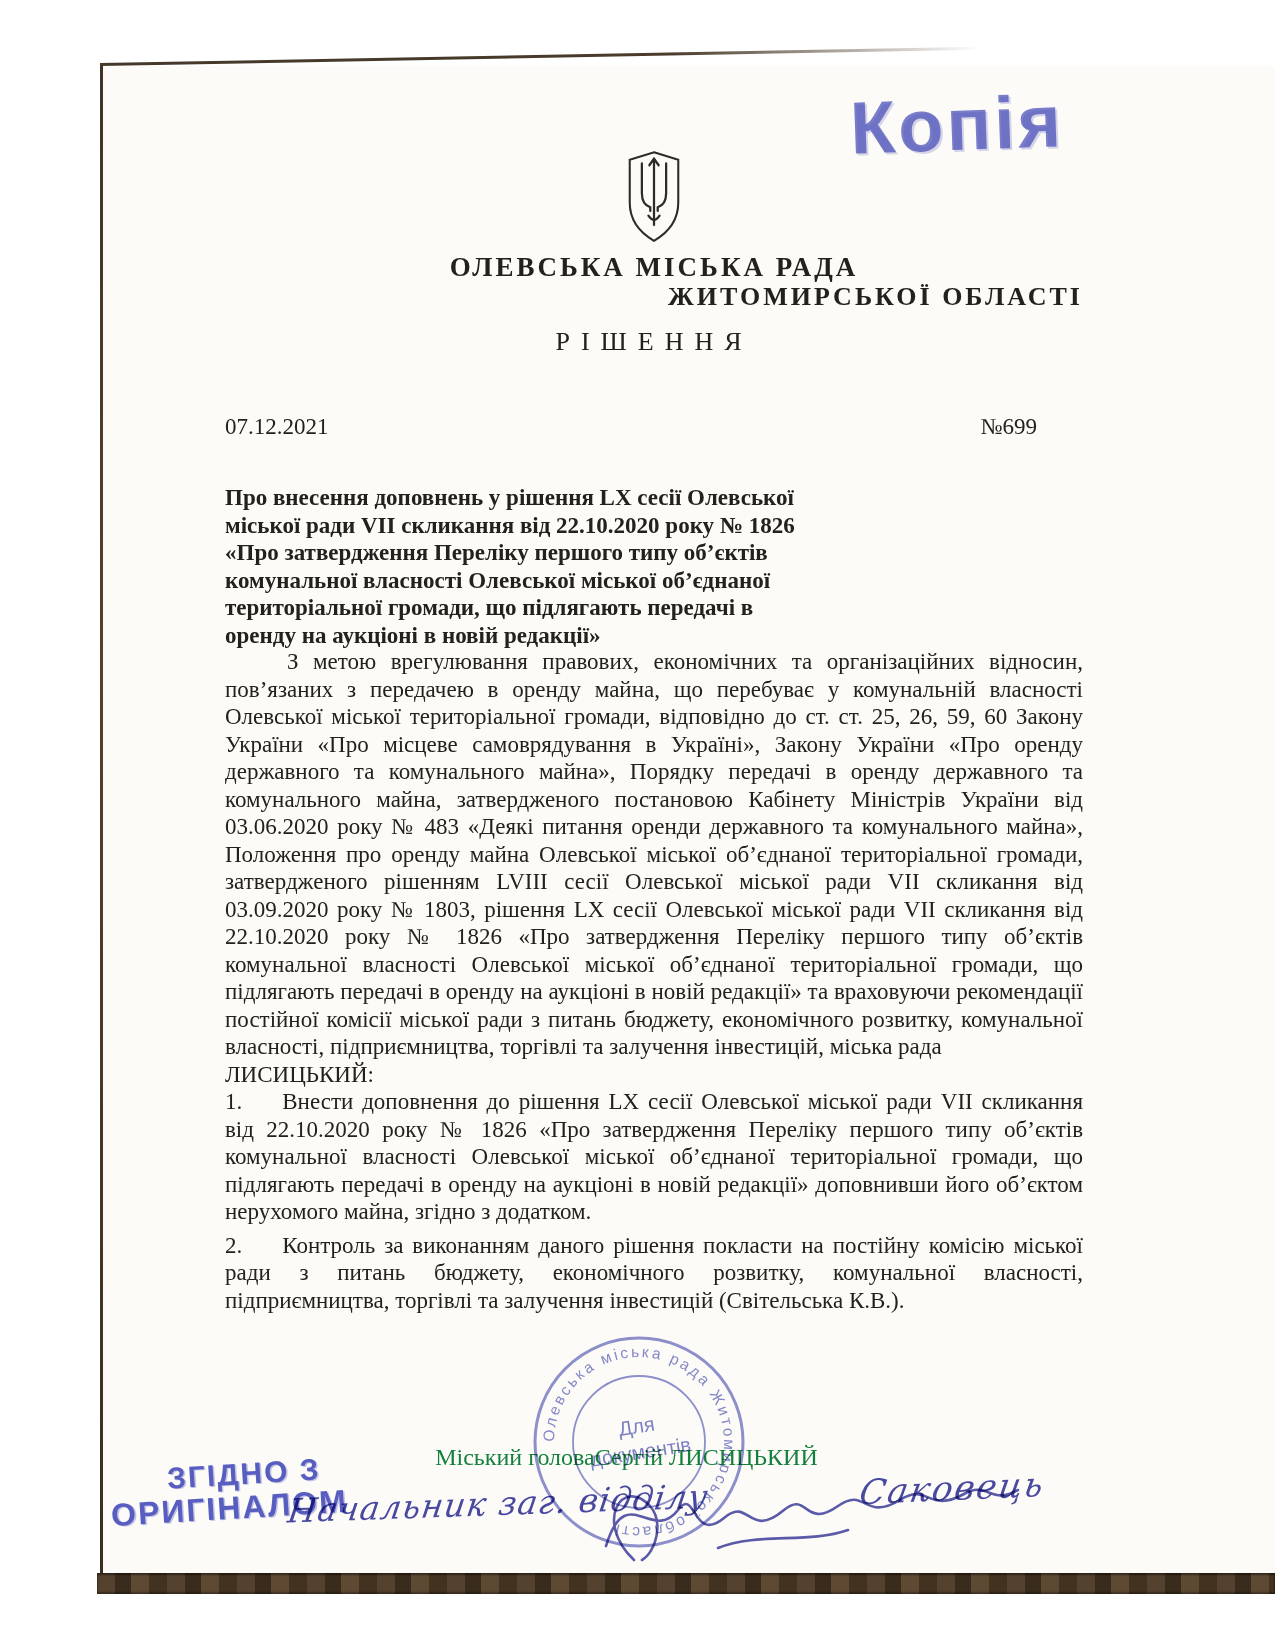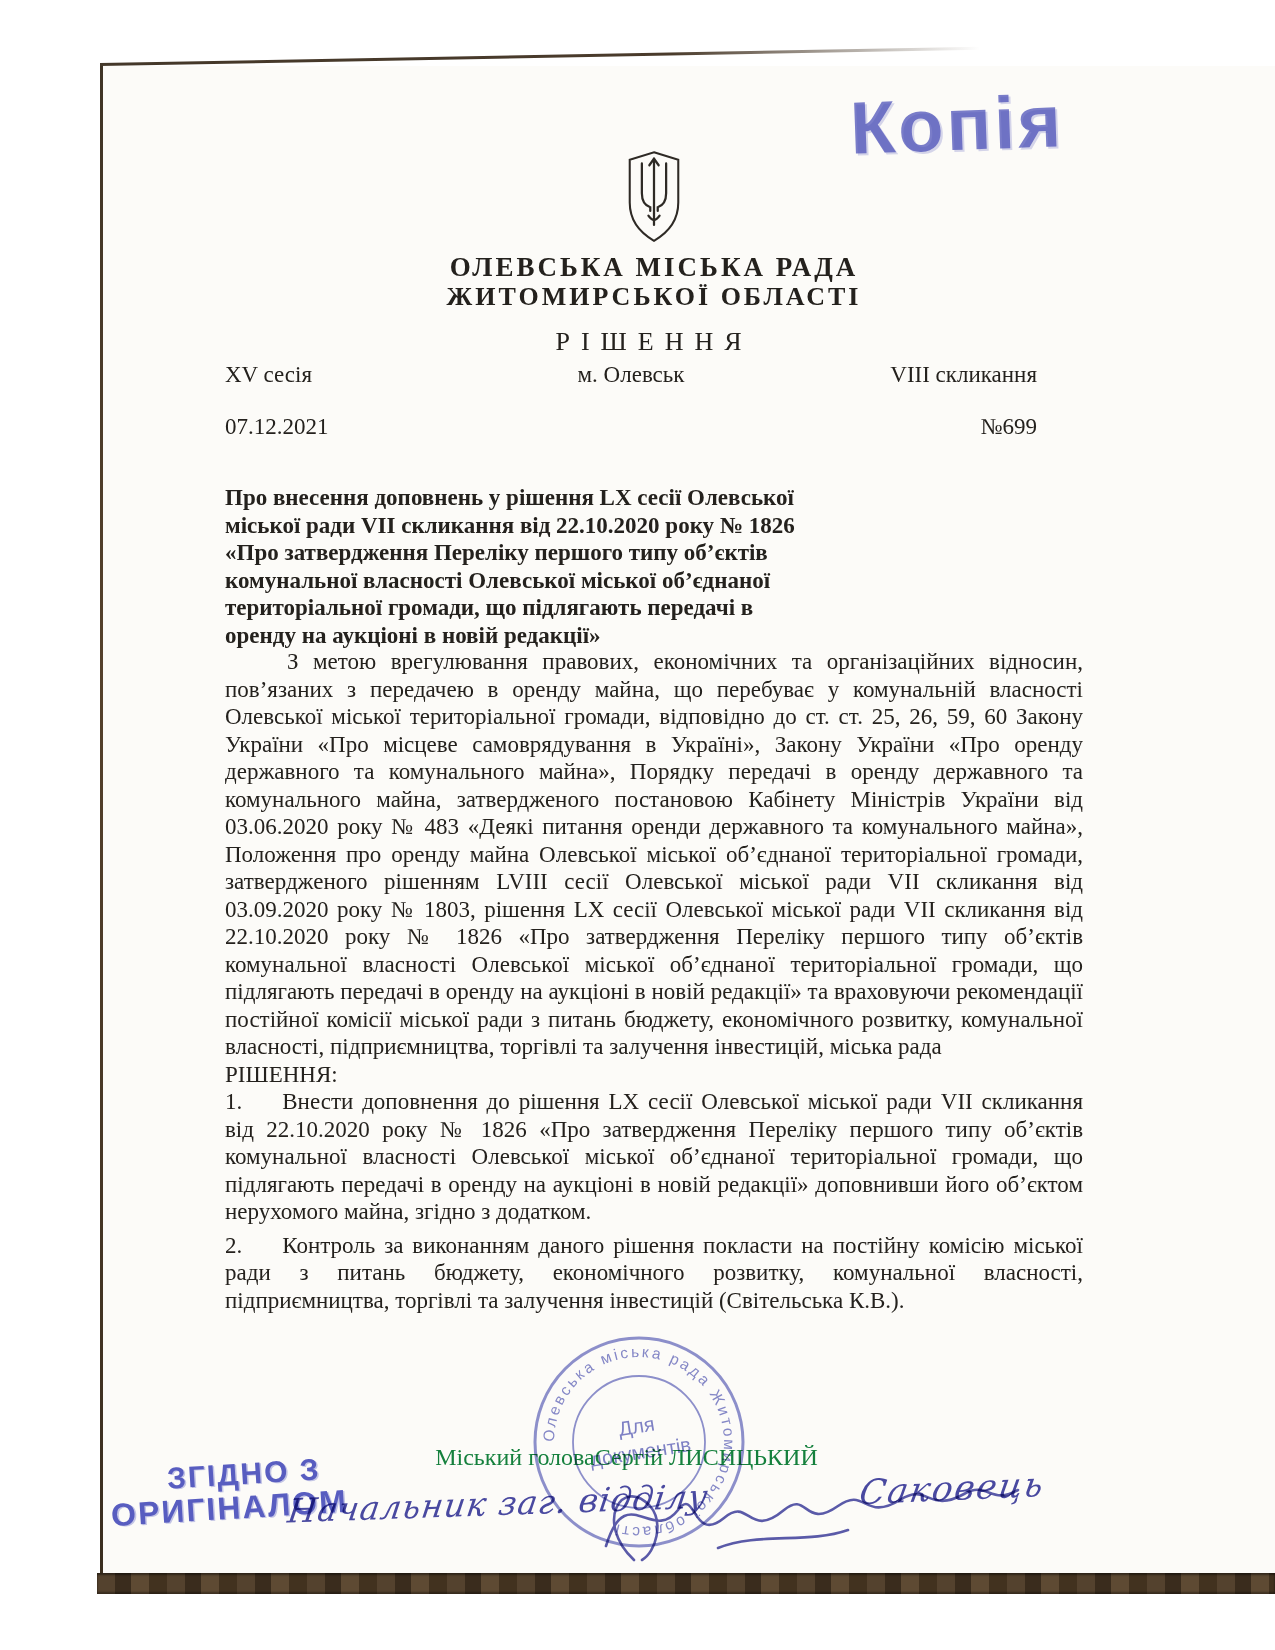--- a/index.html
+++ b/index.html
@@ -28,21 +28,21 @@
     background:
       repeating-linear-gradient(90deg,
         #54422e 0 18px,#3a2c1d 18px 34px,#5e4a33 34px 52px,#42321f 52px 70px);
     box-shadow:inset 0 2px 2px rgba(0,0,0,.45), inset 0 -2px 2px rgba(0,0,0,.35);
   }
 
   
   .page-header{position:absolute;left:225px;top:150px;width:858px;text-align:center;color:#24211d;}
   .emblem{display:block;margin:0 auto;}
   .org1{font-size:27px;font-weight:bold;letter-spacing:3px;margin-top:8px;line-height:30px;}
-  .org2{font-size:26px;font-weight:bold;letter-spacing:3px;line-height:30px;}
+  .org2{font-size:26px;font-weight:bold;letter-spacing:3px;line-height:30px;text-align:right;}
   .doctype{font-size:26px;letter-spacing:11px;margin-top:15px;line-height:30px;}
 
   
   .meta-row{position:absolute;left:225px;width:858px;display:flex;font-size:23px;color:#24211d;}
   .meta-1{top:362px;}
   .meta-2{top:414px;gap:22px;}
   .m-left{flex:1;text-align:left;}
   .m-center{flex:1;text-align:center;}
   .m-right{flex:1;text-align:right;padding-right:46px;box-sizing:border-box;}
 
@@ -128,37 +128,32 @@
         <path d="M30 9 L25 16 M30 9 L35 16"></path>
         <path d="M24 70 Q30 79 36 70"></path>
         <path d="M30 68 L30 80"></path>
       </g>
     </svg>
     <div class="org1">ОЛЕВСЬКА МІСЬКА РАДА</div>
     <div class="org2">ЖИТОМИРСЬКОЇ ОБЛАСТІ</div>
     <div class="doctype">РІШЕННЯ</div>
   </div>
 
-  <div class="meta-row meta-1">
-    <span class="m-left">XV сесія</span>
-    <span class="m-center">м. Олевськ</span>
-    <span class="m-right">VIII скликання</span>
-  </div>
 
   <div class="meta-row meta-2">
     <span class="m-left">07.12.2021</span>
     <span class="m-center"></span>
     <span class="m-right">№699</span>
   </div>
 
   <div class="subject">Про внесення доповнень у рішення LX сесії Олевської міської ради VII скликання від 22.10.2020 року № 1826 «Про затвердження Переліку першого типу об’єктів комунальної власності Олевської міської об’єднаної територіальної громади, що підлягають передачі в оренду на аукціоні в новій редакції»</div>
 
   <div class="content">
     <p class="preamble">З метою врегулювання правових, економічних та організаційних відносин, пов’язаних з передачею в оренду майна, що перебуває у комунальній власності Олевської міської територіальної громади, відповідно до ст. ст. 25, 26, 59, 60 Закону України «Про місцеве самоврядування в Україні», Закону України «Про оренду державного та комунального майна», Порядку передачі в оренду державного та комунального майна, затвердженого постановою Кабінету Міністрів України від 03.06.2020 року № 483 «Деякі питання оренди державного та комунального майна», Положення про оренду майна Олевської міської об’єднаної територіальної громади, затвердженого рішенням LVIII сесії Олевської міської ради VII скликання від 03.09.2020 року № 1803, рішення LX сесії Олевської міської ради VII скликання від 22.10.2020 року № 1826 «Про затвердження Переліку першого типу об’єктів комунальної власності Олевської міської об’єднаної територіальної громади, що підлягають передачі в оренду на аукціоні в новій редакції» та враховуючи рекомендації постійної комісії міської ради з питань бюджету, економічного розвитку, комунальної власності, підприємництва, торгівлі та залучення інвестицій, міська рада</p>
-    <p class="resolved">РІШЕННЯ:</p>
+    <p class="resolved">ЛИСИЦЬКИЙ:</p>
     <p class="item item-1"><span class="inum">1.</span><span>Внести доповнення до рішення LX сесії Олевської міської ради VII скликання від 22.10.2020 року № 1826 «Про затвердження Переліку першого типу об’єктів комунальної власності Олевської міської об’єднаної територіальної громади, що підлягають передачі в оренду на аукціоні в новій редакції» доповнивши його об’єктом нерухомого майна, згідно з додатком.</span></p>
     <p class="item item-2"><span class="inum">2.</span><span>Контроль за виконанням даного рішення покласти на постійну комісію міської ради з питань бюджету, економічного розвитку, комунальної власності, підприємництва, торгівлі та залучення інвестицій (Світельська К.В.).</span></p>
   </div>
 
   <div class="sig-row">
     <span>Міський голова</span>
     <span class="sig-name">Сергій ЛИСИЦЬКИЙ</span>
   </div>
 
   <svg class="round-stamp" width="225" height="225" viewBox="0 0 225 225">

